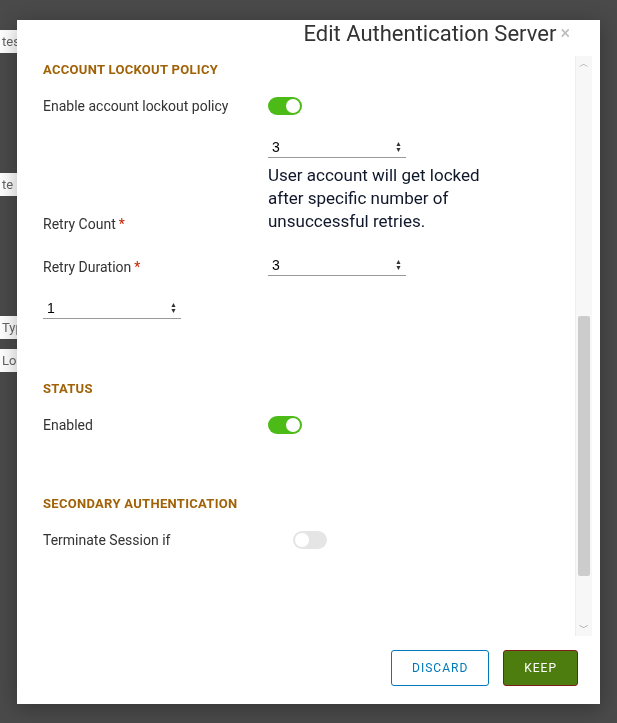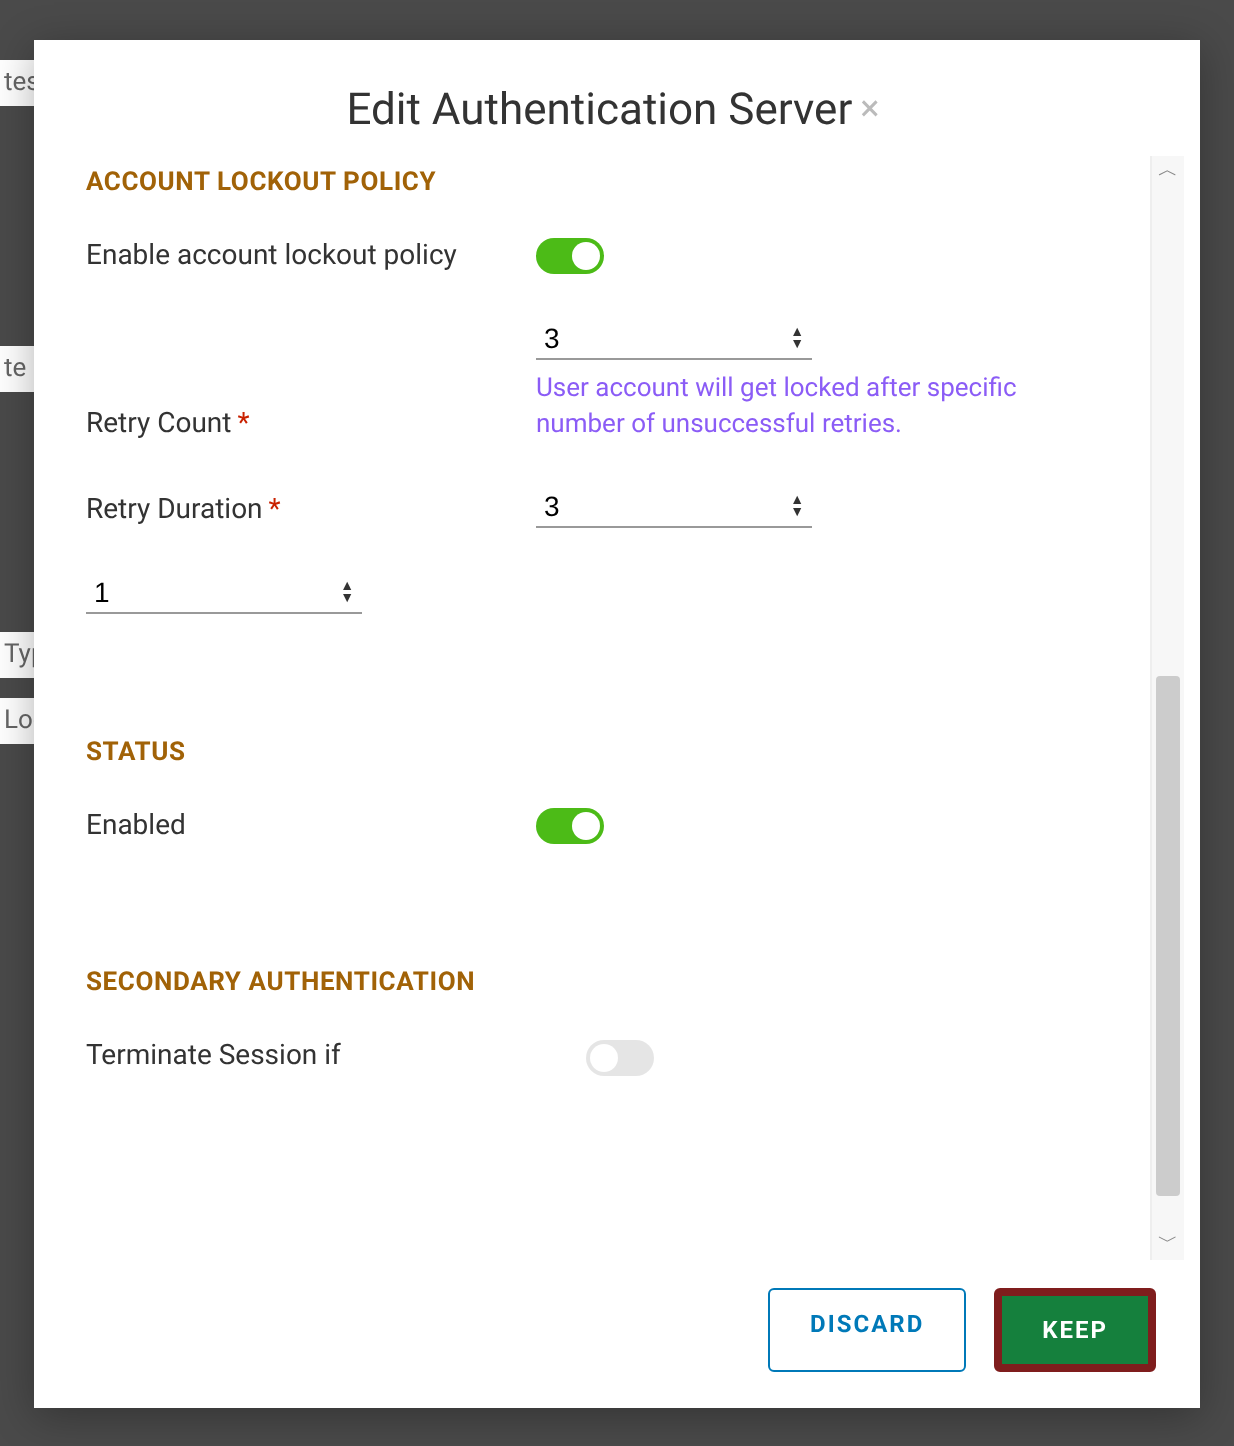--- a/index.html
+++ b/index.html
@@ -1,20 +1,20 @@
 <!DOCTYPE html>
 <html><head>
 <meta charset="utf-8">
 <style>
 html,body{margin:0;padding:0;height:100%;font-family:-apple-system,BlinkMacSystemFont,"Segoe UI",Roboto,Helvetica,Arial,sans-serif;background:#4a4a4a;font-size:14px;color:#333}
 .backdrop{width:617px;height:723px;background:#4a4a4a;position:relative;overflow:hidden}
 .bg-hint{position:absolute;left:0;top:30px;color:#666;font-size:13px}
 .bg-hint span{display:block;background:#fff;padding:4px 2px;margin-bottom:120px}
 .modal{position:absolute;left:17px;top:20px;width:583px;height:684px;background:#fff;box-shadow:0 4px 20px rgba(0,0,0,0.3);display:flex;flex-direction:column}
-.modal-header{padding:22px 26px 10px 26px;display:flex;align-items:center;justify-content:center}
+.modal-header{padding:0 26px 10px 26px;display:flex;align-items:center;justify-content:flex-end}
 .modal-title{font-size:22px;font-weight:400;color:#333}
 .close-btn{cursor:pointer;color:#bbb;font-size:18px;line-height:1;padding:4px}
 .modal-body-wrap{flex:1;display:flex;overflow:hidden;padding:0 8px 0 26px}
 .modal-body{flex:1;overflow-y:auto;padding-right:4px}
 .scrollbar{width:16px;background:#f7f7f7;position:relative;border-left:1px solid #eee}
 .scroll-arrow{position:absolute;left:0;width:100%;text-align:center;font-size:10px;color:#888;cursor:pointer;height:16px;line-height:16px}
 .scroll-arrow.up{top:0}
 .scroll-arrow.down{bottom:0}
 .scroll-thumb{position:absolute;left:2px;width:12px;background:#ccc;border-radius:2px;top:260px;height:260px}
 .section-heading{font-size:13px;font-weight:700;letter-spacing:0.3px;color:#a16207;margin:12px 0 18px 0;text-transform:uppercase}
@@ -25,26 +25,26 @@
 .field-control{flex:1}
 .toggle{width:34px;height:18px;border-radius:9px;position:relative;display:inline-block;vertical-align:middle;cursor:pointer}
 .toggle .knob{position:absolute;width:14px;height:14px;border-radius:50%;background:#fff;top:2px;transition:left .15s}
 .toggle.on{background:#4cbb17}
 .toggle.on .knob{left:18px}
 .toggle.off{background:#ccc}
 .toggle.off .knob{left:2px}
 .num-input{width:130px;border:none;border-bottom:1px solid #999;padding:2px 4px;font-size:14px;background:transparent;display:flex;align-items:center;justify-content:space-between}
 .num-input input{border:none;outline:none;width:100px;font-size:14px;background:transparent;padding:0}
 .stepper{display:flex;flex-direction:column;font-size:7px;line-height:6px;color:#333;cursor:pointer}
-.help-text{font-size:13px;color:#8b5cf6;margin-top:6px;max-width:250px;line-height:1.35}
+.help-text{font-size:17px;color:#0f172a;margin-top:6px;max-width:250px;line-height:1.35}
 .spacer-block{height:28px}
 .modal-footer{padding:14px 22px 18px 22px;display:flex;justify-content:flex-end;gap:14px;border-top:0}
-.btn{font-size:12px;font-weight:700;letter-spacing:1px;padding:10px 20px;border-radius:3px;cursor:pointer;text-transform:uppercase}
+.btn{font-size:12px;font-weight:400;letter-spacing:1px;padding:10px 20px;border-radius:3px;cursor:pointer;text-transform:uppercase}
 .btn-secondary{background:#fff;color:#0079b8;border:1px solid #0079b8}
-.btn-primary{background:#15803d;color:#fff;border:4px solid #7f1d1d}
+.btn-primary{background:#4d7c0f;color:#fff;border:1px solid #7f1d1d}
 </style>
 </head>
 <body>
 
 <div class="backdrop">
 
   <div class="bg-hint">
     <span>tes</span>
       <span>te I</span>
       <span style="margin-bottom:10px">Typ</span>

